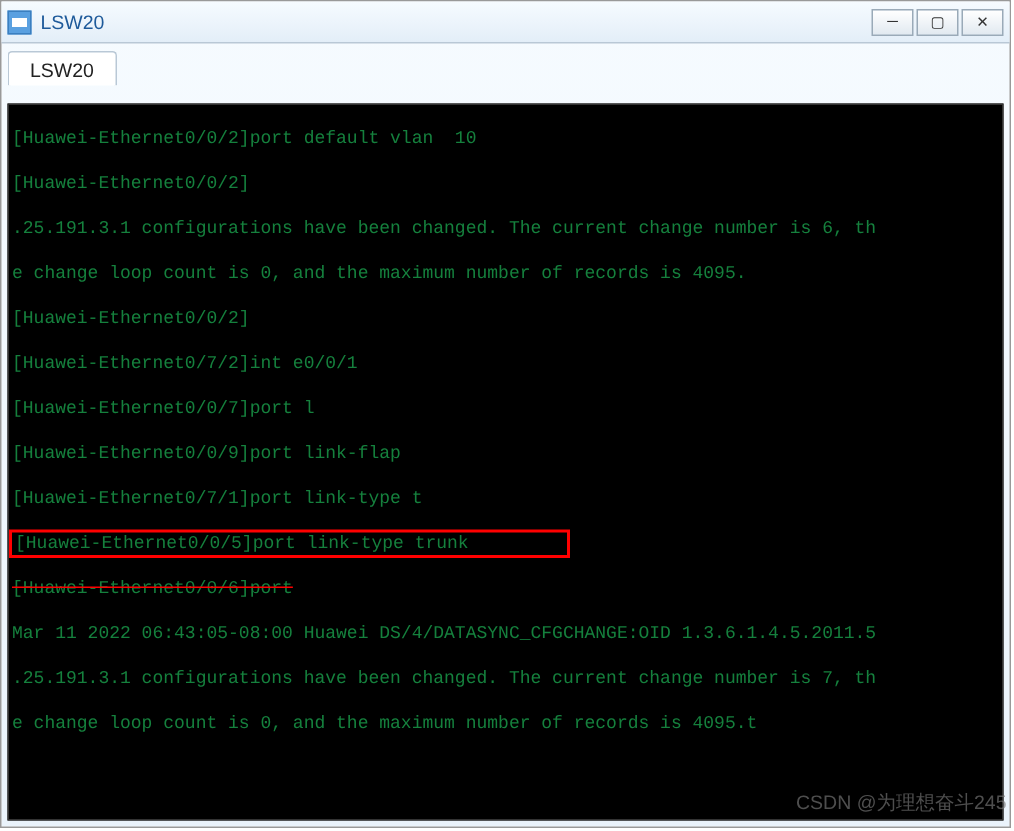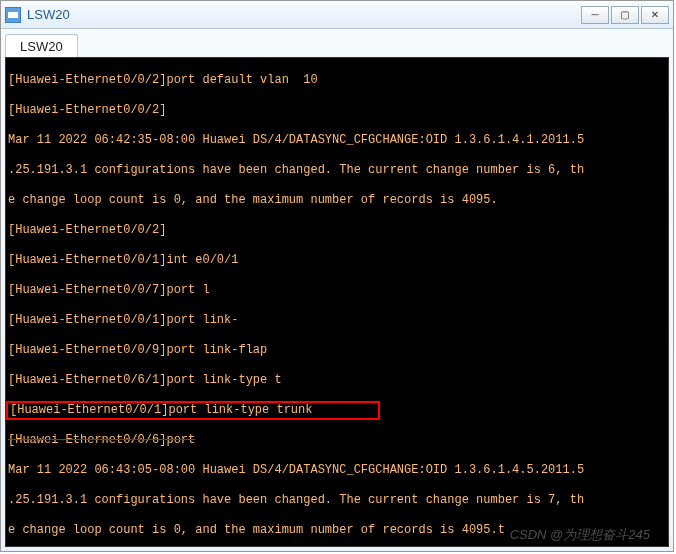--- a/index.html
+++ b/index.html
@@ -65,44 +65,43 @@
   border: 1px solid #b9c8d6;
   border-bottom: none;
   background: #fff;
   border-radius: 3px 3px 0 0;
   color: #222;
   font-size: 13px;
 }
 .terminal {
   flex: 1;
   background: #000;
-  color: #fdba74;
+  color: #15803d;
   font-family: "Courier New", monospace;
   font-size: 12px;
   line-height: 15px;
   padding: 0;
-  margin: 0 4px 4px;
+  margin: 12px 4px 4px;
   border: 1px solid #333;
   white-space: pre;
   overflow: hidden;
 }
 .terminal .line { padding: 0 2px; }
 .hl {
   position: relative;
   display: inline-block;
   outline: 2px solid #ff0000;
   padding: 0 2px;
 }
 .watermark {
   position: fixed;
-  right: 26px;
+  right: 5px;
   bottom: 10px;
   color: rgba(120,120,120,.65);
   font-size: 13px;
-  font-style: italic;
 }
 </style>
 </head>
 <body>
 
 <div class="window">
   <div class="titlebar">
     <div class="icon"></div>
     <div class="title">LSW20</div>
     <div class="winbtns">
@@ -112,30 +111,28 @@
     </div>
   </div>
 
   <div class="tabrow">
     <div class="tab">LSW20</div>
   </div>
 
   <div class="terminal">
 <div class="line">[Huawei-Ethernet0/0/2]port default vlan  10</div>
 <div class="line">[Huawei-Ethernet0/0/2]</div>
-<div class="line">Mar 11 2022 06:42:35-08:00 Huawei DS/4/DATASYNC_CFGCHANGE:OID 1.3.6.1.4.1.2011.5</div>
 <div class="line">.25.191.3.1 configurations have been changed. The current change number is 6, th</div>
 <div class="line">e change loop count is 0, and the maximum number of records is 4095.</div>
 <div class="line">[Huawei-Ethernet0/0/2]</div>
-<div class="line">[Huawei-Ethernet0/0/1]int e0/0/1</div>
+<div class="line">[Huawei-Ethernet0/7/2]int e0/0/1</div>
 <div class="line">[Huawei-Ethernet0/0/7]port l</div>
-<div class="line">[Huawei-Ethernet0/0/1]port link-</div>
 <div class="line">[Huawei-Ethernet0/0/9]port link-flap</div>
-<div class="line">[Huawei-Ethernet0/6/1]port link-type t</div>
-<div class="line"><span class="hl" style="width:370px;"><span>[Huawei-Ethernet0/0/1]port link-type trunk</span>                   </span></div>
+<div class="line">[Huawei-Ethernet0/7/1]port link-type t</div>
+<div class="line"><span class="hl" style="width:370px;"><span>[Huawei-Ethernet0/0/5]port link-type trunk</span>                   </span></div>
 <div class="line"><span style="text-decoration:line-through;text-decoration-color:#f00;">[Huawei-Ethernet0/0/6]port</span></div>
 <div class="line">Mar 11 2022 06:43:05-08:00 Huawei DS/4/DATASYNC_CFGCHANGE:OID 1.3.6.1.4.5.2011.5</div>
 <div class="line">.25.191.3.1 configurations have been changed. The current change number is 7, th</div>
 <div class="line">e change loop count is 0, and the maximum number of records is 4095.t</div>
 
 
 
 
 
 

